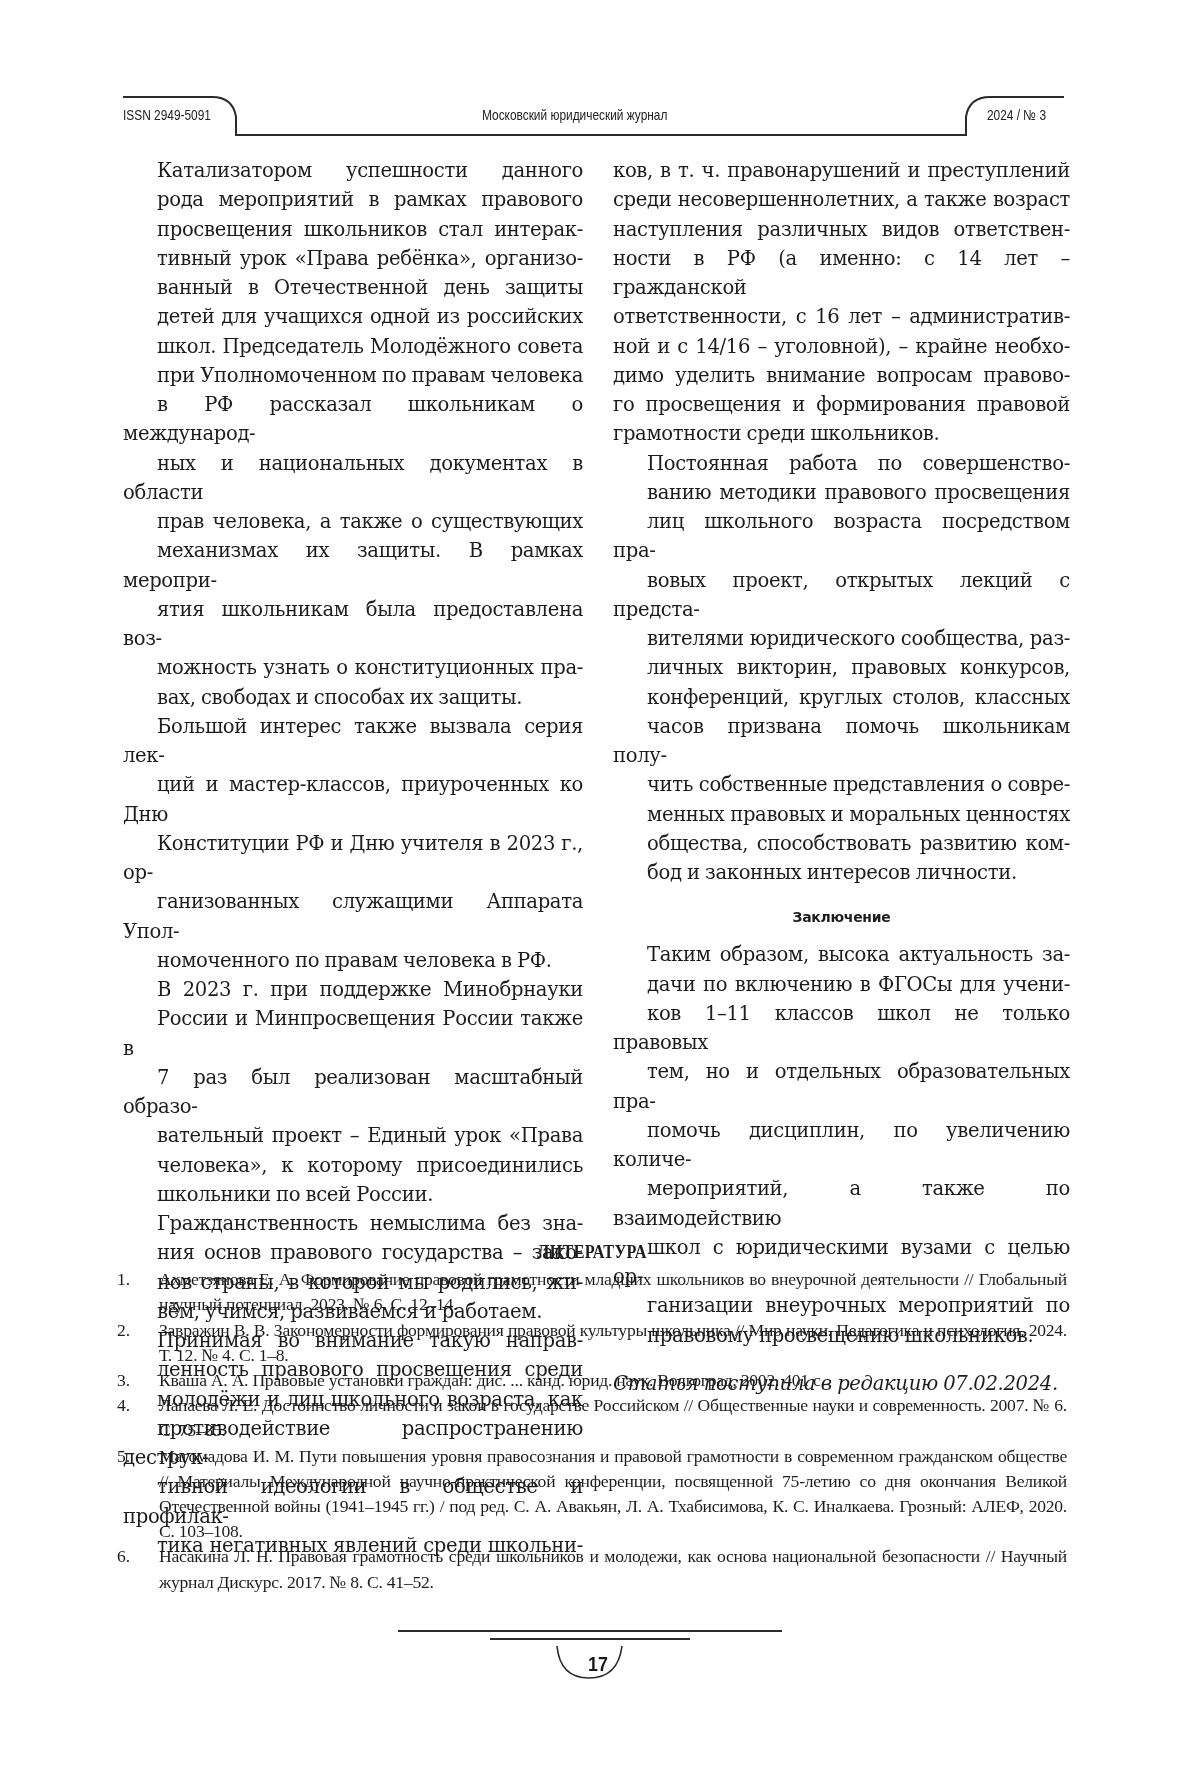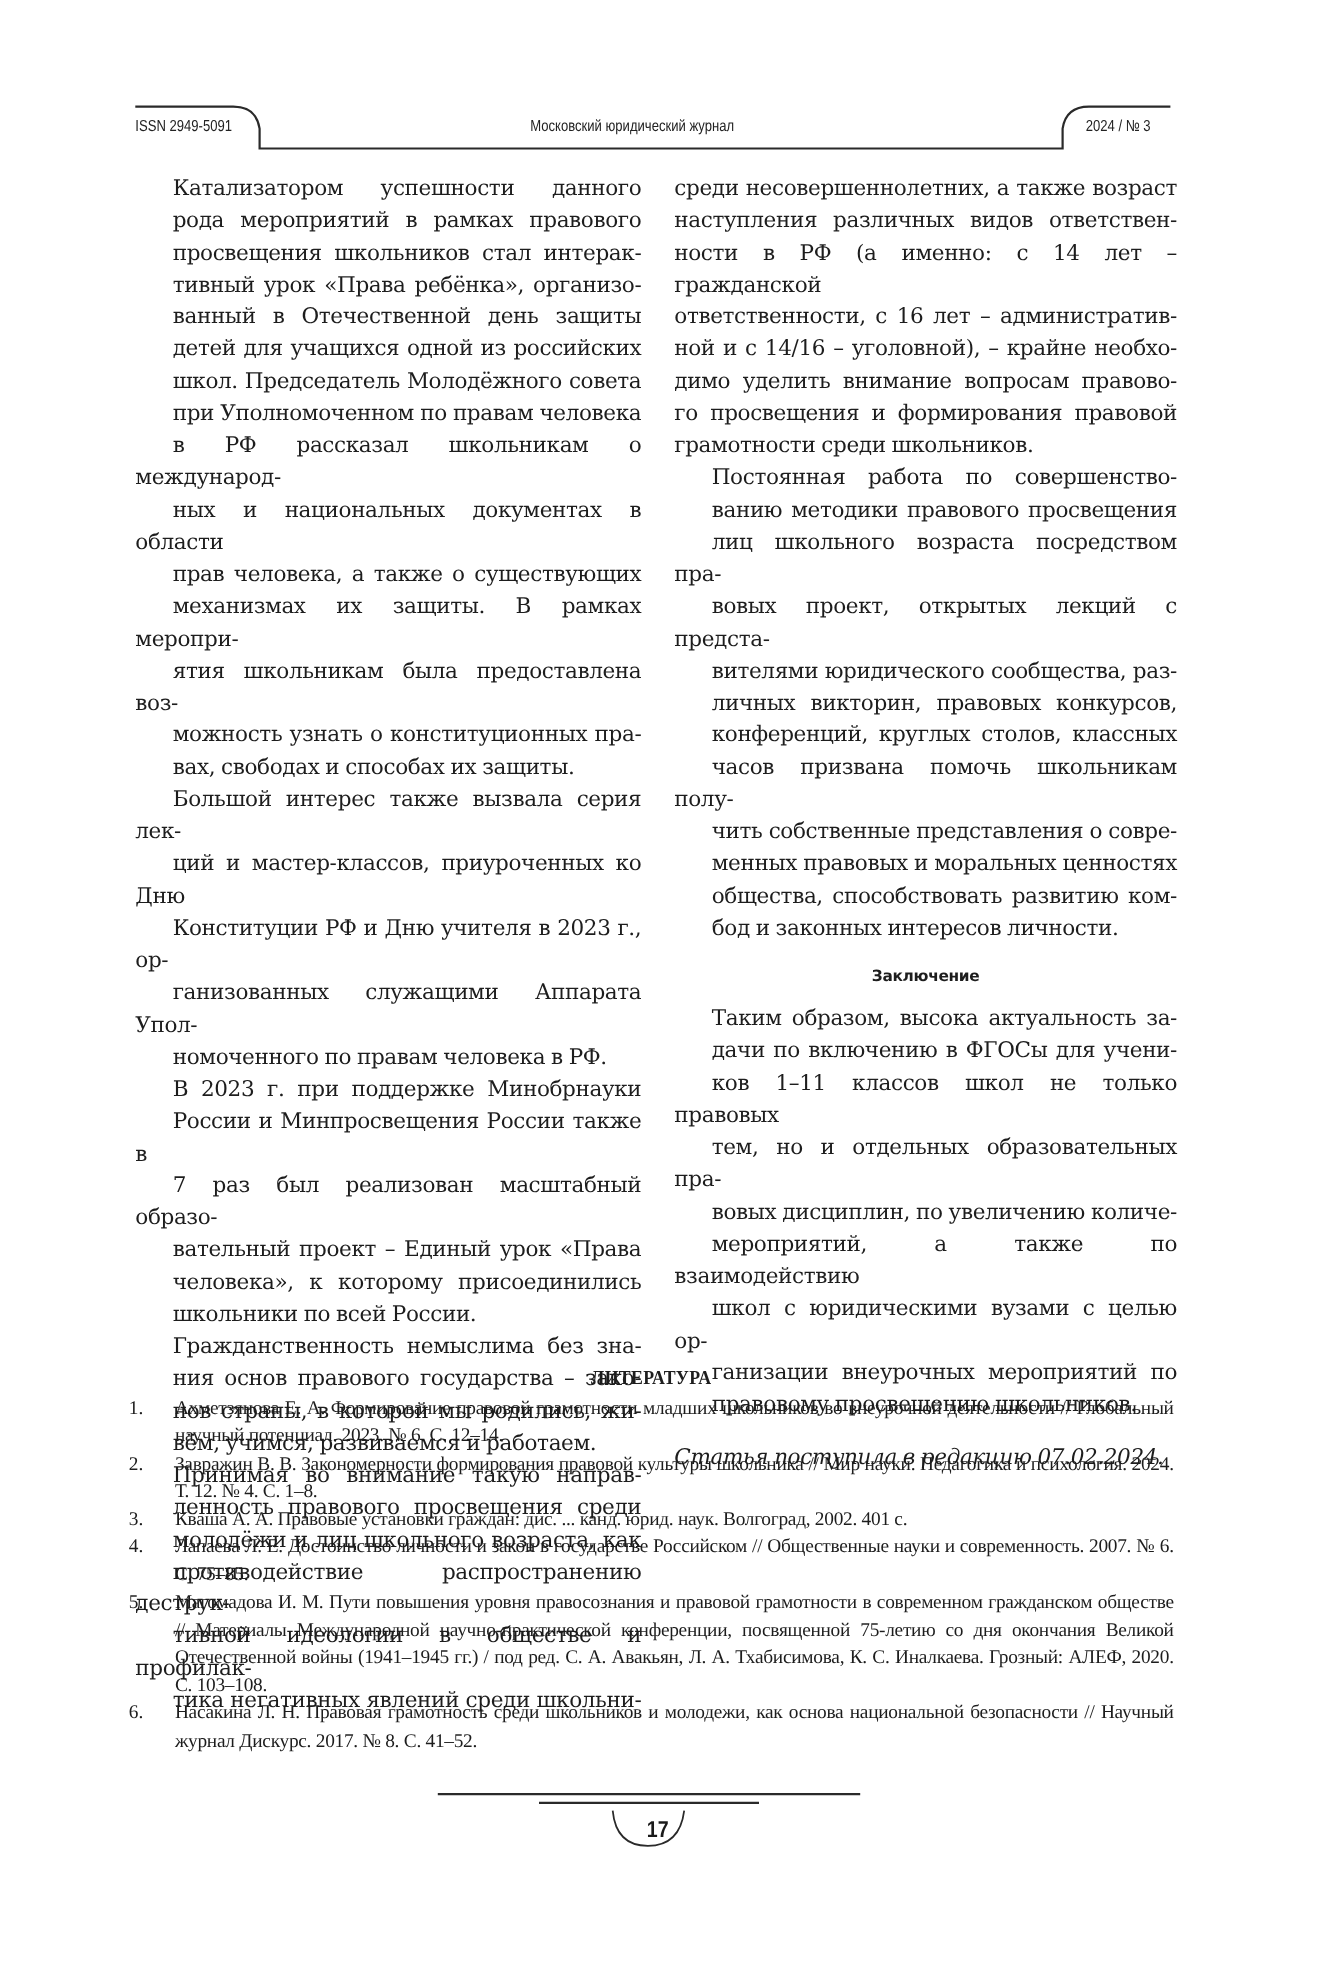--- a/index.html
+++ b/index.html
@@ -83,20 +83,21 @@
       <span class="ln">молодёжи и лиц школьного возраста, как</span>
       <span class="ln">противодействие распространению деструк-</span>
       <span class="ln">тивной идеологии в обществе и профилак-</span>
       <span class="ln">тика негативных явлений среди школьни-</span>
     </p>
   </div>
 
 <div class="col col-right">
   <div id="right-paras">
       <p class="cont">
+        <span class="ln">ков, в т. ч. правонарушений и преступлений</span>
         <span class="ln">среди несовершеннолетних, а также возраст</span>
         <span class="ln">наступления различных видов ответствен-</span>
         <span class="ln">ности в РФ (а именно: с 14 лет – гражданской</span>
         <span class="ln">ответственности, с 16 лет – административ-</span>
         <span class="ln">ной и с 14/16 – уголовной), – крайне необхо-</span>
         <span class="ln">димо уделить внимание вопросам правово-</span>
         <span class="ln">го просвещения и формирования правовой</span>
         <span class="ln last">грамотности среди школьников.</span>
       </p>
       <p>
@@ -114,21 +115,21 @@
         <span class="ln last">бод и законных интересов личности.</span>
       </p>
     </div>
   <div class="section-title">Заключение</div>
   <div id="conclusion">
       <p>
         <span class="ln" style="text-indent: 34px;">Таким образом, высока актуальность за-</span>
         <span class="ln">дачи по включению в ФГОСы для учени-</span>
         <span class="ln">ков 1–11 классов школ не только правовых</span>
         <span class="ln">тем, но и отдельных образовательных пра-</span>
-        <span class="ln">вовых дисциплин, по увеличению количе-</span>
+        <span class="ln">помочь дисциплин, по увеличению количе-</span>
         <span class="ln">мероприятий, а также по взаимодействию</span>
         <span class="ln">школ с юридическими вузами с целью ор-</span>
         <span class="ln">ганизации внеурочных мероприятий по</span>
         <span class="ln last">правовому просвещению школьников.</span>
       </p>
     </div>
   <div class="received">Статья поступила в редакцию 07.02.2024.</div>
 </div>
 
 <div class="lit">

